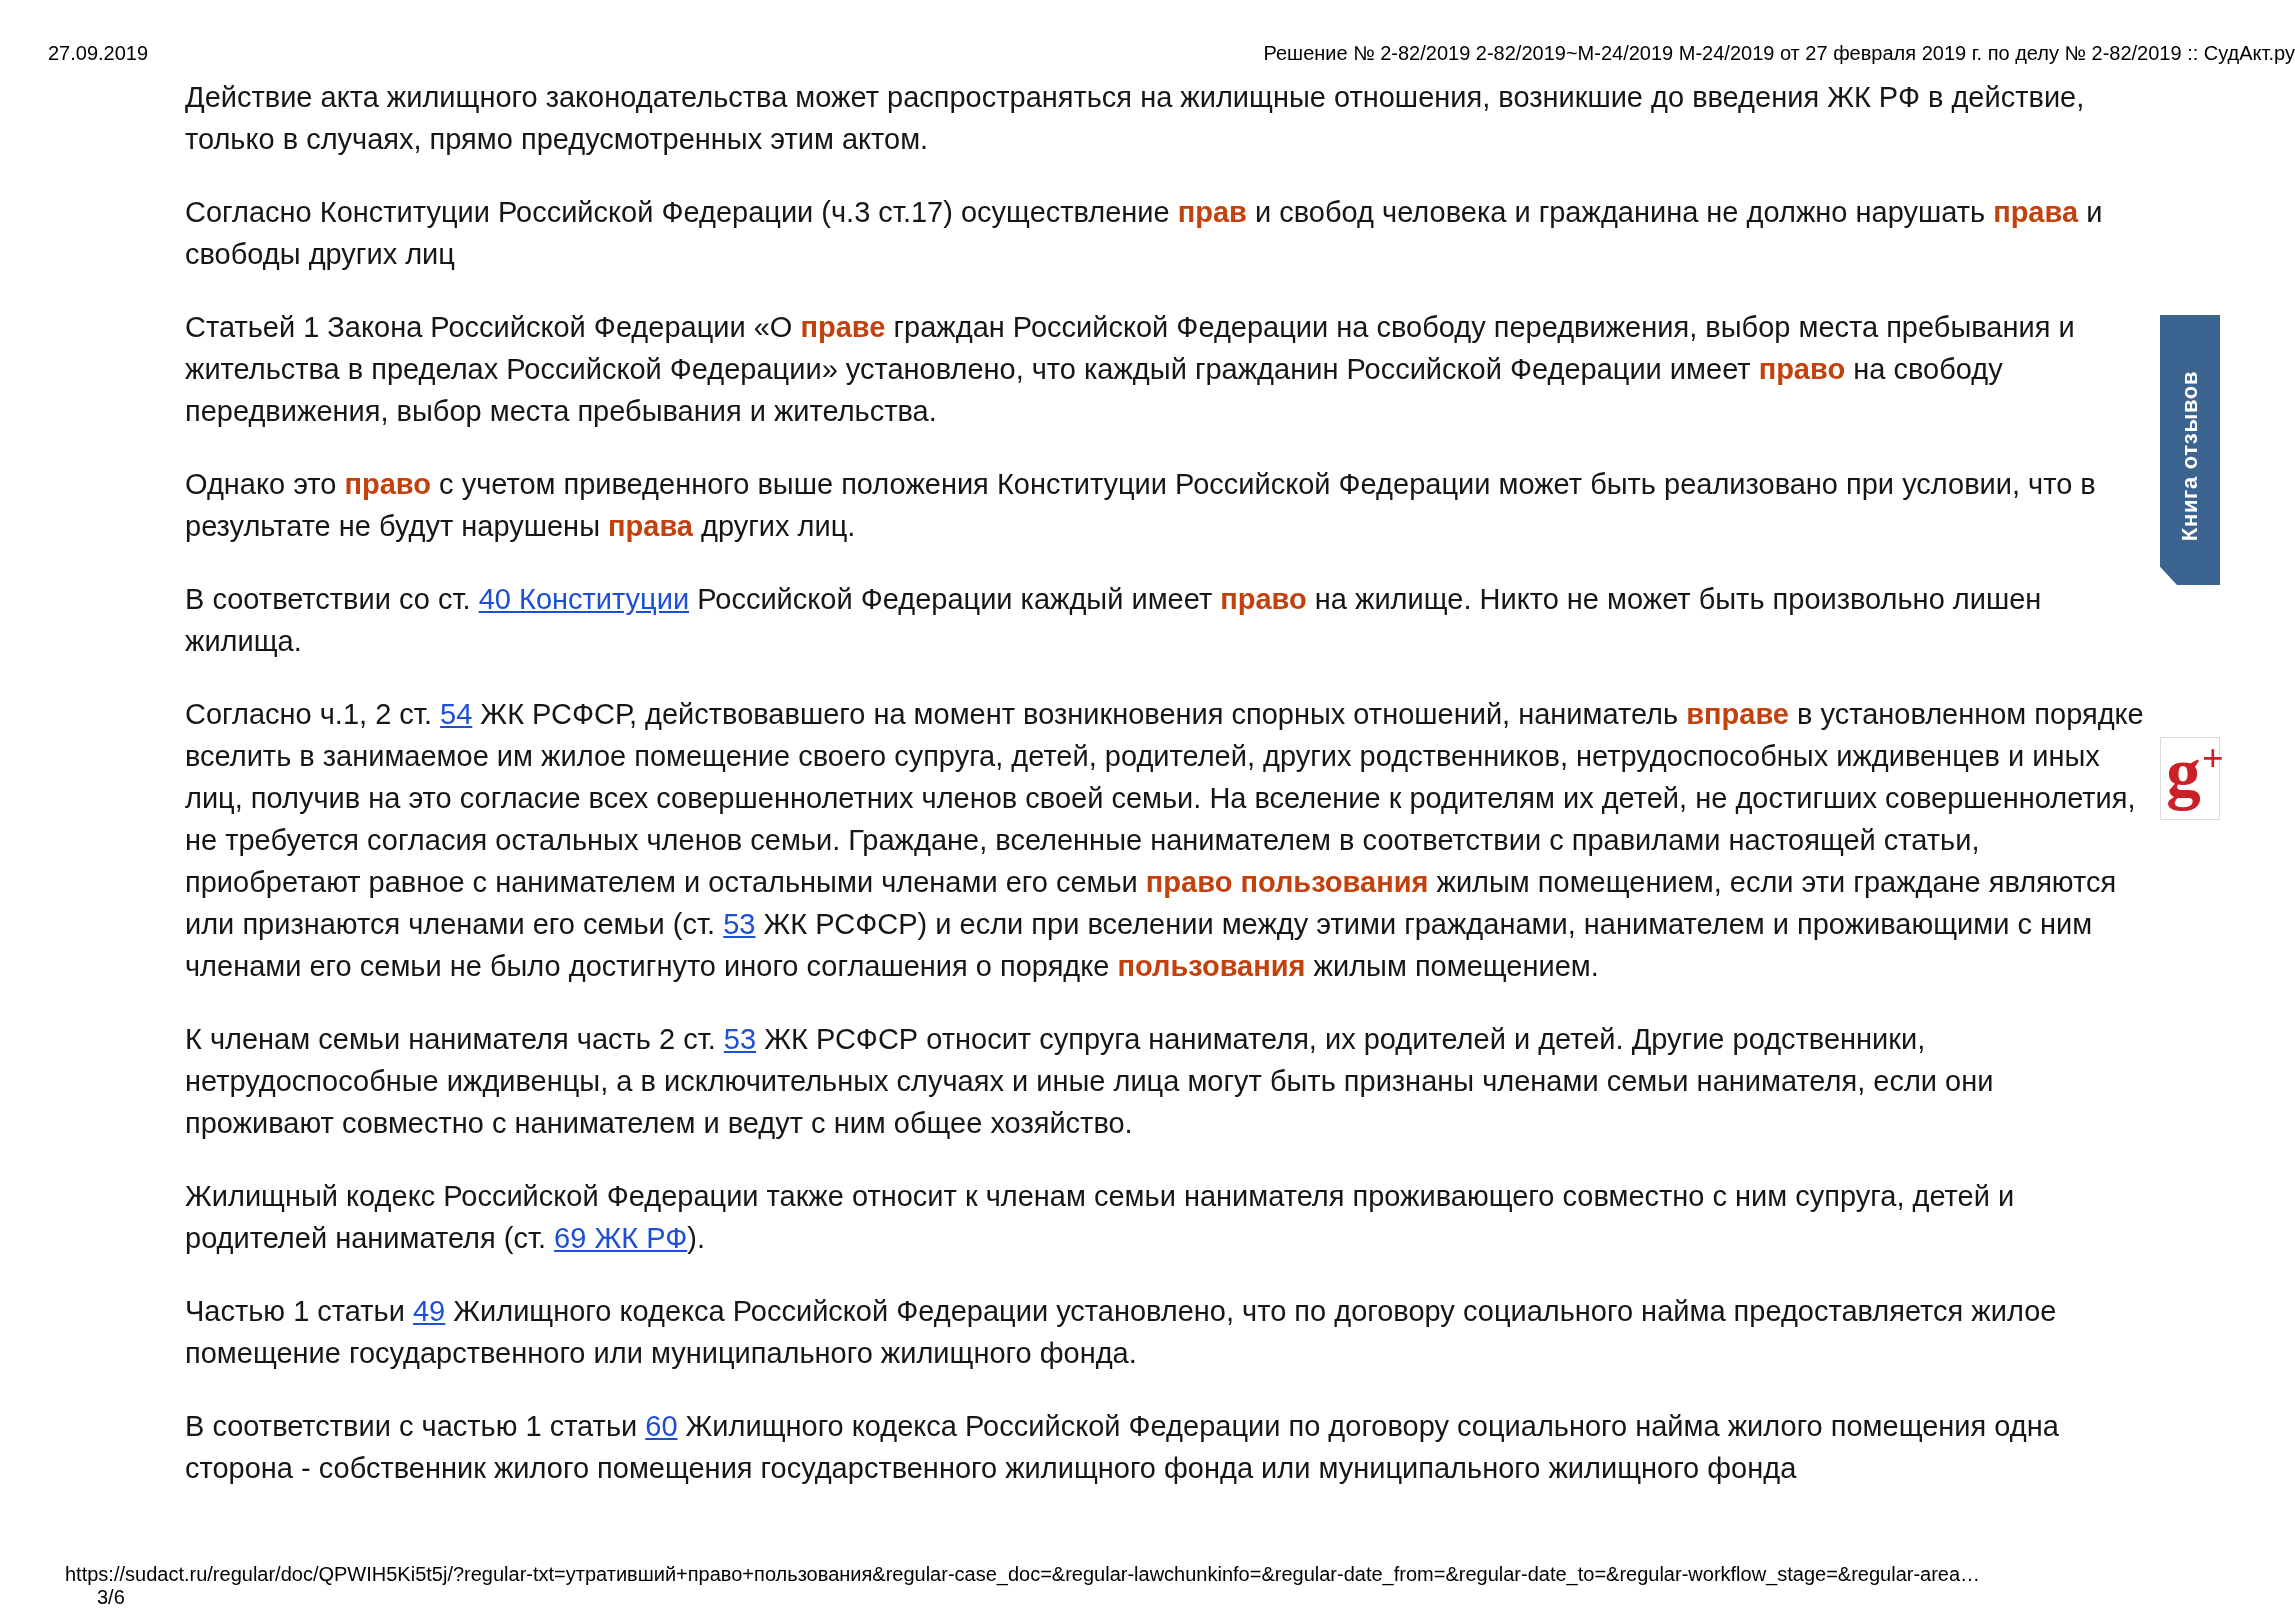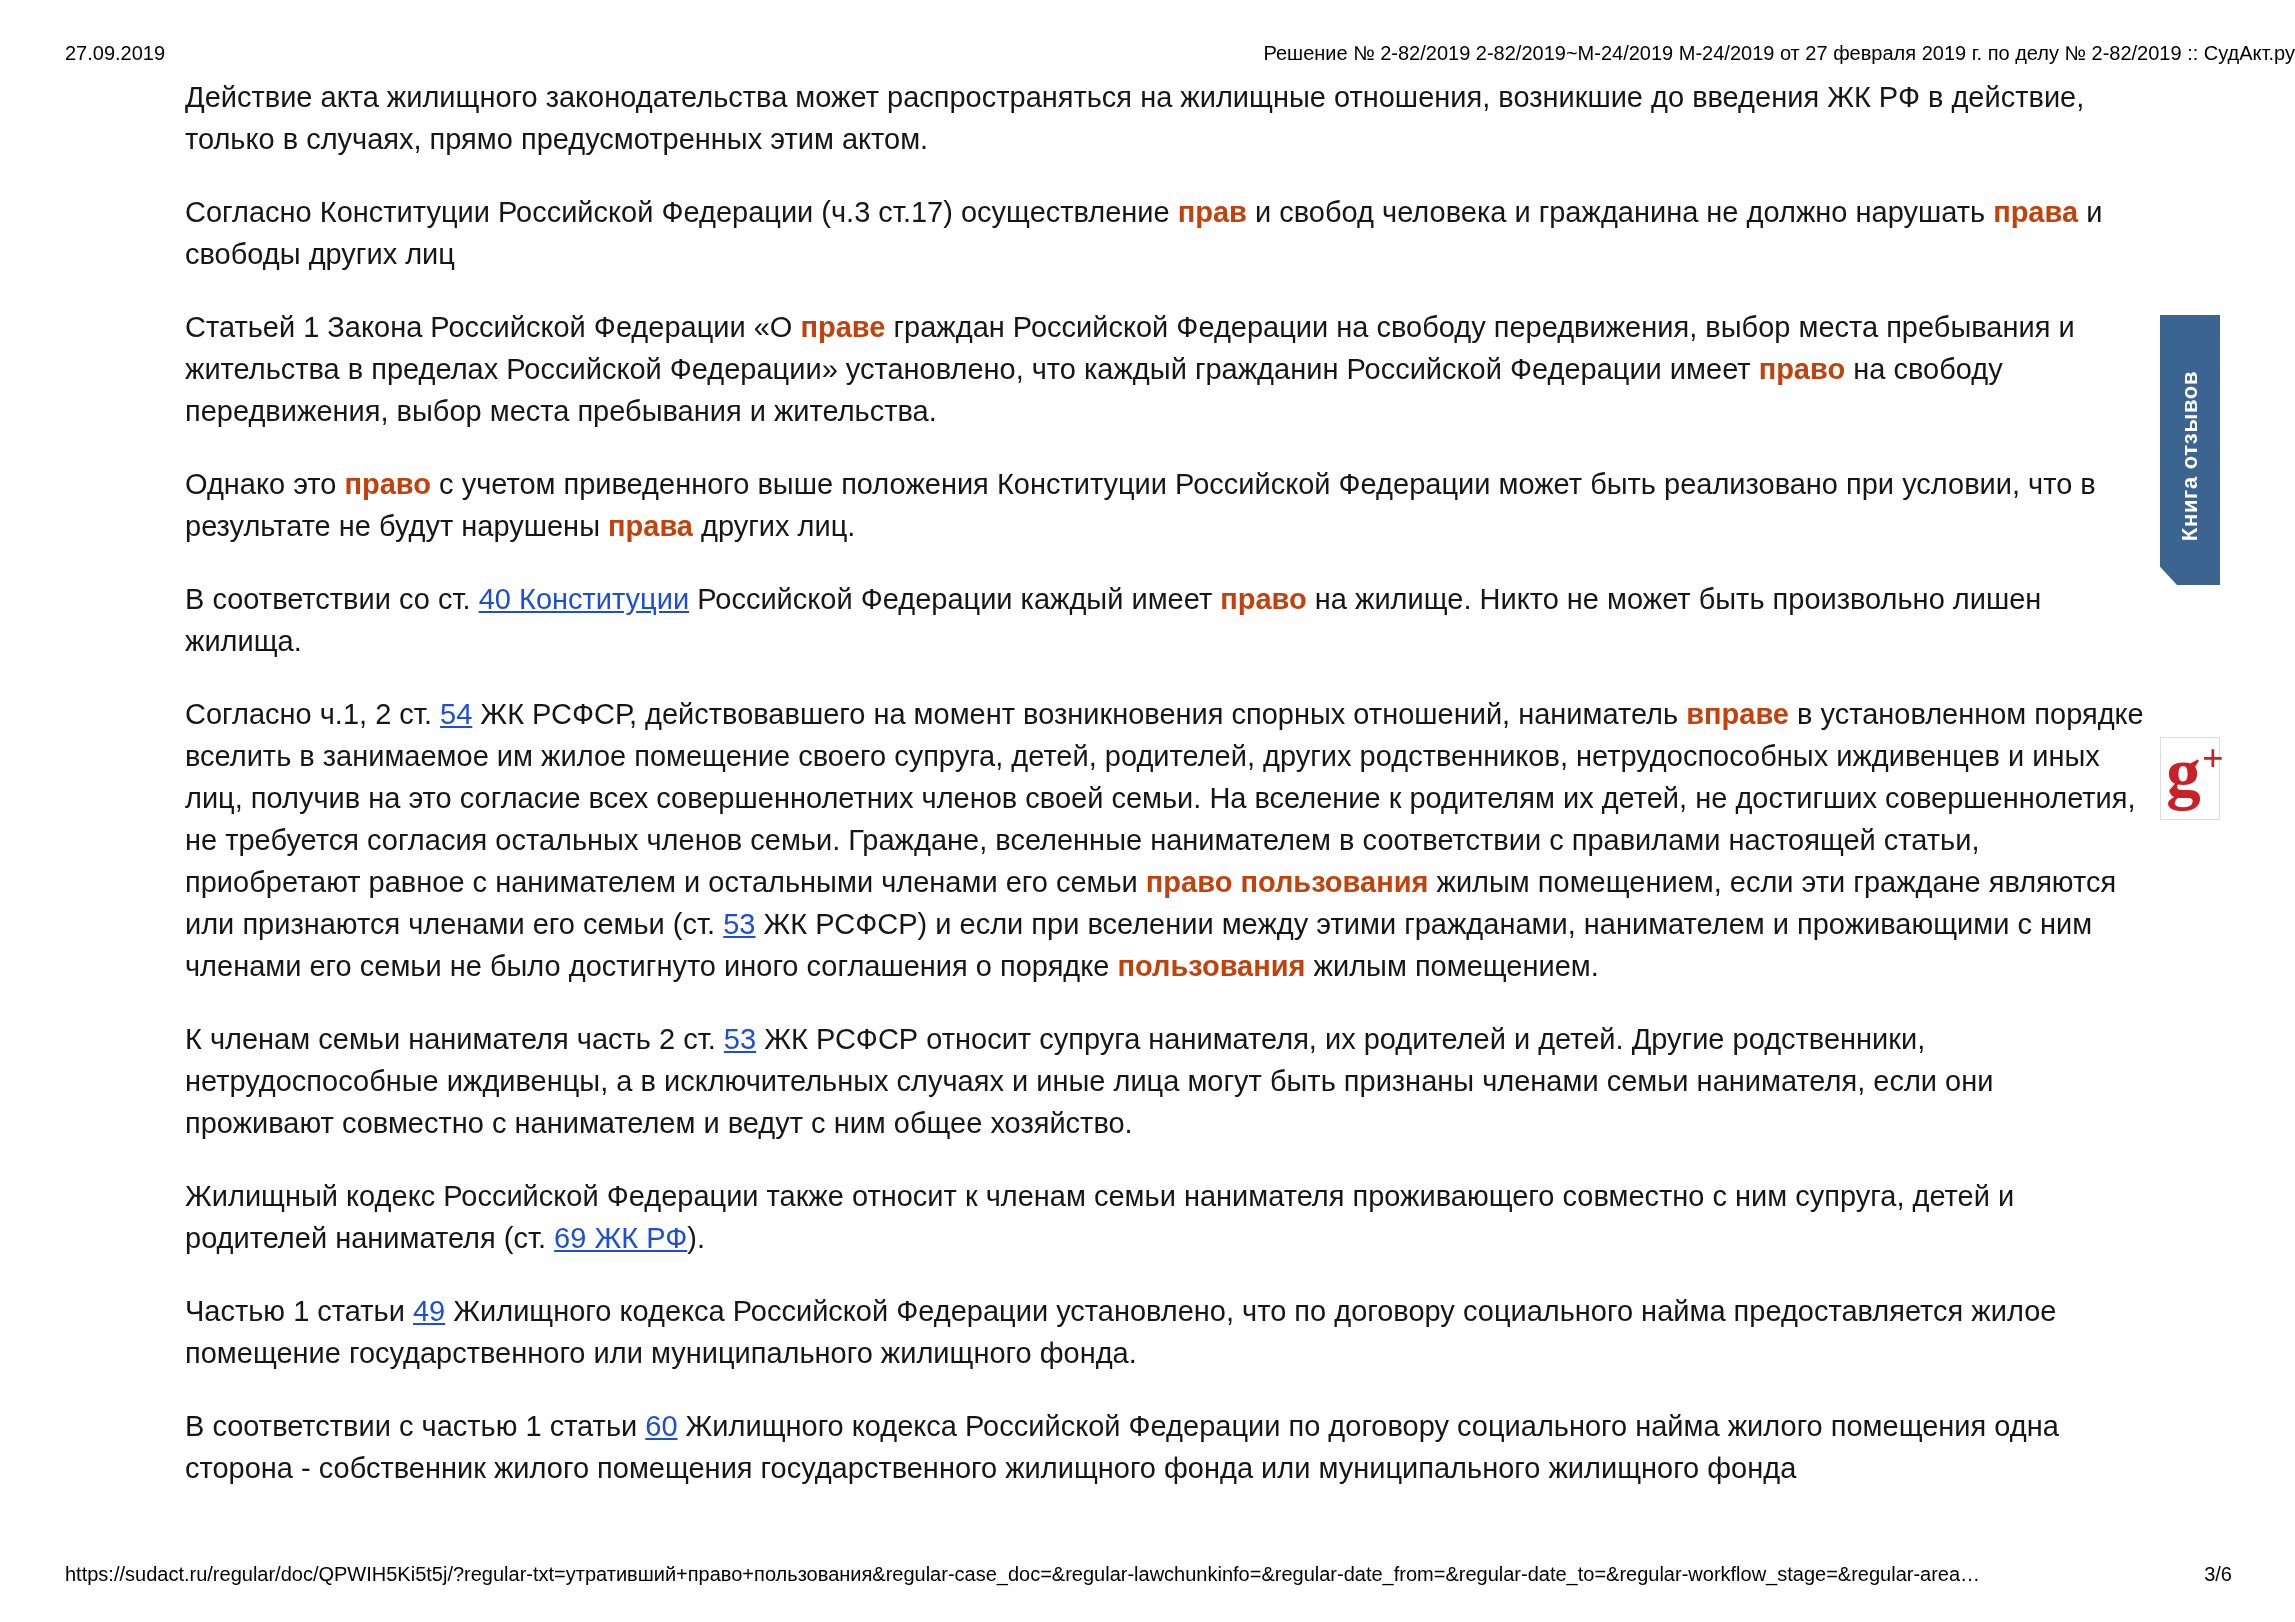--- a/index.html
+++ b/index.html
@@ -3,21 +3,21 @@
 <meta charset="utf-8">
 <style>
   html,body{margin:0;padding:0}
   body{
     width:2295px;height:1622px;position:relative;overflow:hidden;
     background:#ffffff;color:#111;
     font-family:"Liberation Sans", sans-serif;
   }
   
   .print-header{position:absolute;top:42px;left:0;right:0;height:26px;font-size:20px;color:#000}
-  .print-header .date{position:absolute;left:65px;top:0;white-space:nowrap}
+  .print-header .date{position:absolute;left:48px;top:0;white-space:nowrap}
   .print-header .title{display:block;text-align:right;white-space:nowrap}
   
   main.doc{
     position:absolute;left:145px;top:76px;width:1960px;
     font-size:29px;line-height:42px;color:#161616;margin-left:40px;
   }
   main.doc p{margin:0 0 31px 0;padding:0}
   .hl{font-weight:bold;color:#c2410c}
   a.doc-link{color:#1d4ed8;cursor:pointer}
   
@@ -35,21 +35,21 @@
   .gplus-box{
     position:absolute;left:2160px;top:737px;width:60px;height:83px;
     background:#fff;border:1.3px solid #dcdcdc;box-sizing:border-box;cursor:pointer;
   }
   .gplus{display:block;padding:1.3px 0 0 5.2px;font-family:"Liberation Serif", serif;color:#cb2027;line-height:1}
   .gplus .g{font-size:69px;font-weight:bold}
   .gplus .plus{font-size:38px;font-weight:bold;vertical-align:25px;margin-left:1.3px}
   
   .print-footer{
     position:absolute;left:65px;right:63px;top:1563px;
-    display:flex;align-items:flex-start;font-size:20px;color:#000;
+    display:flex;align-items:flex-start;font-size:20px;color:#000;flex-direction:column;
   }
   .print-footer .url{flex:1;white-space:nowrap;overflow:hidden}
   .print-footer .page{margin-left:32px;white-space:nowrap}
 </style>
 </head>
 <body>
 
 <header class="print-header">
   <span class="date">27.09.2019</span>
   <span class="title">Решение № 2-82/2019 2-82/2019~М-24/2019 М-24/2019 от 27 февраля 2019 г. по делу № 2-82/2019 :: СудАкт.ру</span>

